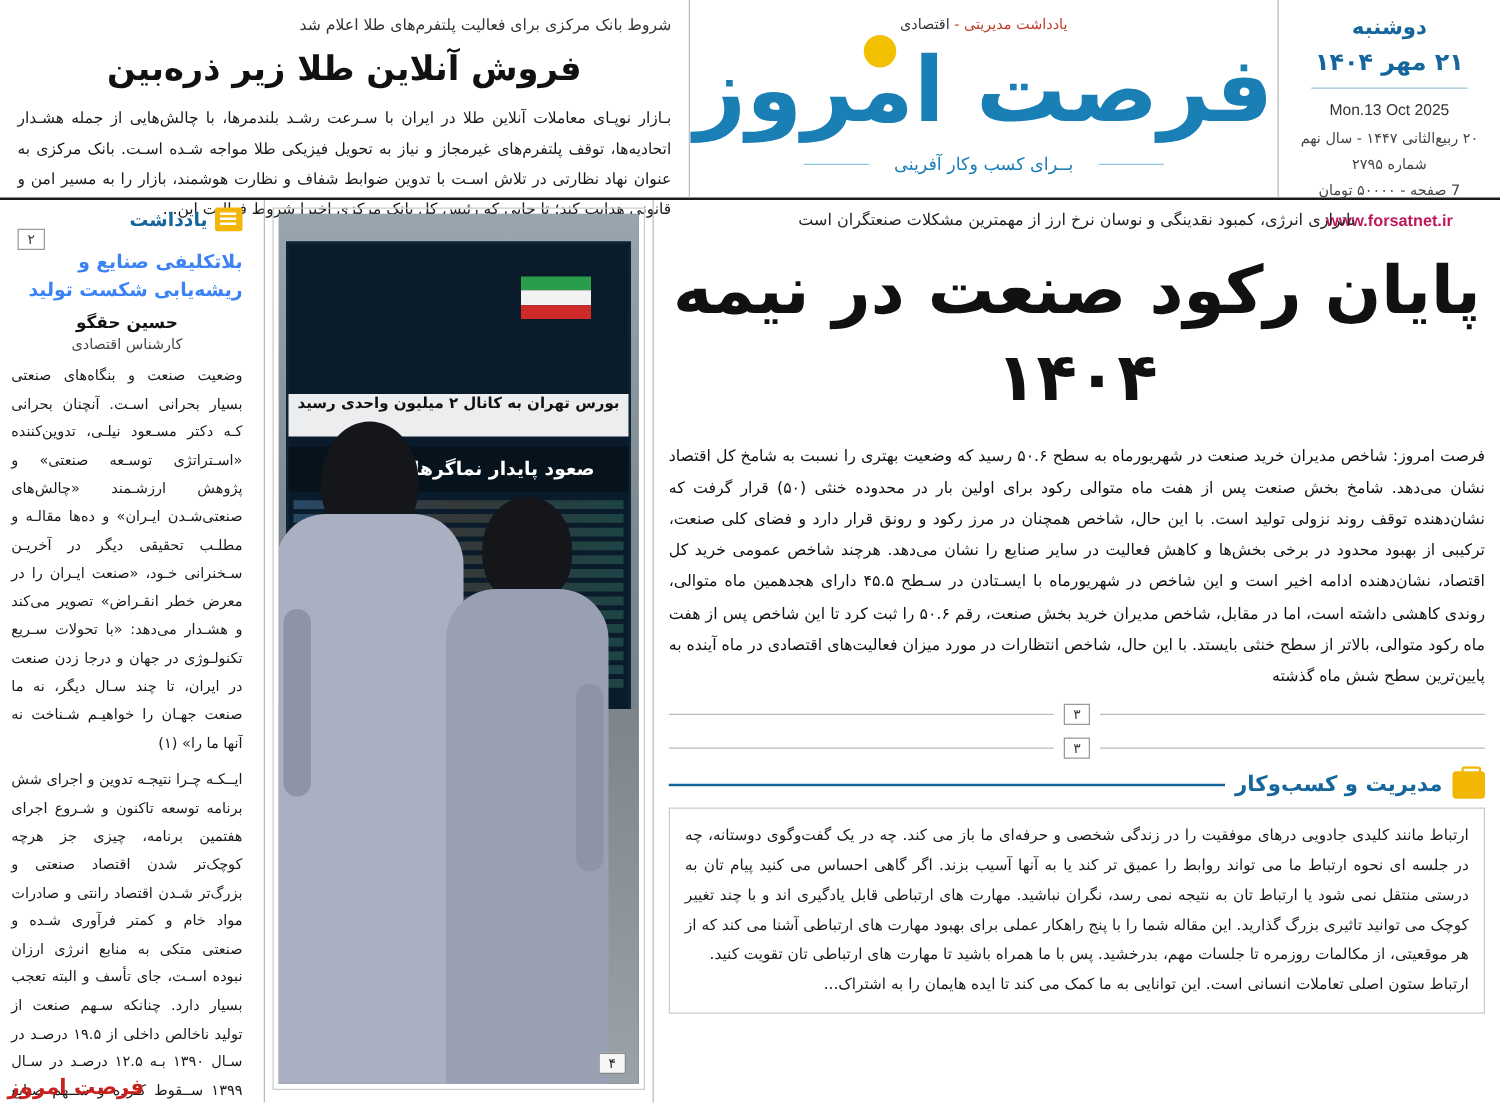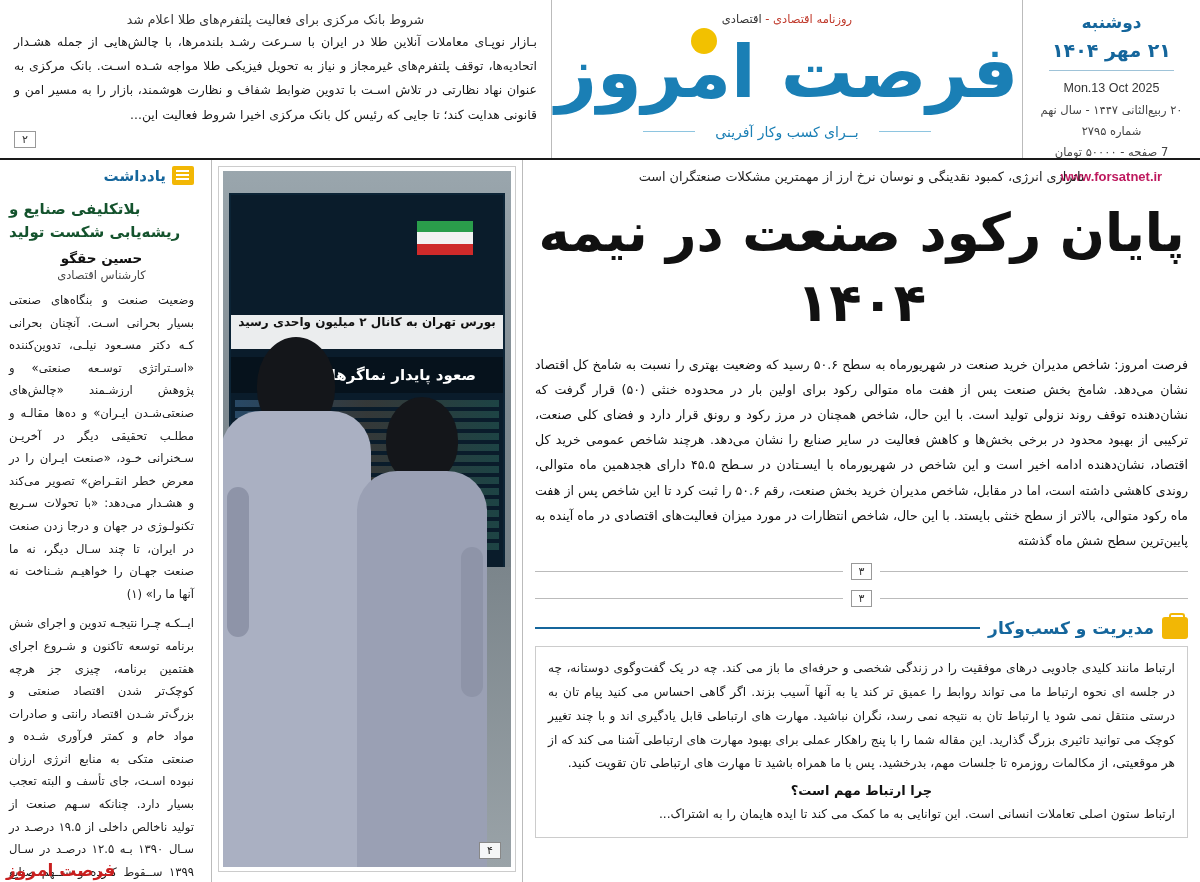--- a/index.html
+++ b/index.html
@@ -45,21 +45,21 @@
   .logo-dot {
     position: absolute; top: 2px; left: 50%; transform: translateX(-96px);
     width: 26px; height: 26px; border-radius: 50%; background: #f2c100;
   }
   .mh-logo .slogan { font-size: 14px; color: #1a7fb5; letter-spacing: 1px; margin-top: 2px; }
   .slogan-row { display: flex; align-items: center; justify-content: center; gap: 20px; margin-top: 4px; }
   .slogan-row .bar { width: 52px; height: 1px; background: #8ec5e0; }
 
   
   .mh-lead { flex: 1; padding: 10px 14px 6px 14px; border-right: 1px solid #bbb; }
-  .mh-lead .ov { font-size: 12.5px; color: #333; text-align: center; line-height: 1.6; }
+  .mh-lead .ov { font-size: 12.5px; color: #333; line-height: 1.6; }
   .mh-lead h2 {
     font-size: 27px; font-weight: bold; color: #111; text-align: center;
     margin: 8px 0 8px 0; line-height: 1.35;
   }
   .mh-lead p {
     font-size: 12.4px; color: #1a1a1a; line-height: 1.95; text-align: justify;
   }
   .pagemark {
     display: inline-block; border: 1px solid #999; color: #333;
     font-size: 11px; padding: 1px 7px; margin-top: 4px;
@@ -77,21 +77,21 @@
   .sb-head { display: flex; align-items: center; gap: 6px; justify-content: flex-start; }
   .sb-head .ic {
     width: 22px; height: 19px; background: #f2b705; border-radius: 2px; position: relative;
   }
   .sb-head .ic::after {
     content: ""; position: absolute; left: 4px; top: 4px; width: 13px; height: 2px;
     background: #fff; box-shadow: 0 4px 0 #fff, 0 8px 0 #fff;
   }
   .sb-head .t { font-size: 15px; font-weight: bold; color: #15669c; }
   .sb-rule { height: 2px; background: #15669c; margin: 5px 0 8px 0; }
-  .sb-title { font-size: 15px; font-weight: bold; color: #14532d; line-height: 1.5; text-align: left; }
+  .sb-title { font-size: 15px; font-weight: bold; color: #3b82f6; line-height: 1.5; text-align: right; }
   .sb-author { font-size: 13.5px; font-weight: bold; color: #111; text-align: center; margin-top: 7px; }
   .sb-role { font-size: 11.5px; color: #444; text-align: center; margin-top: 2px; }
   .sb-body { font-size: 11.6px; color: #1a1a1a; line-height: 1.95; text-align: justify; margin-top: 7px; }
   .sb-body p { margin-bottom: 7px; }
 
   
   .center { width: 310px; padding: 6px 6px 0 6px; }
   .photo-box { border: 1px solid #ccc; padding: 4px; height: 706px; position: relative; overflow: hidden; }
   .photo { position: relative; width: 100%; height: 100%; overflow: hidden; background: #6f7a80; }
   .ph-sky { position: absolute; inset: 0; background: linear-gradient(180deg,#9aa6ad 0%,#7e8990 35%,#6a747a 100%); }
@@ -184,35 +184,36 @@
       <div class="sep"></div>
       <div class="gdate">Mon.13 Oct 2025</div>
       <div class="line">۲۰ ربیع‌الثانی ۱۴۴۷ - سال نهم</div>
       <div class="line">شماره ۲۷۹۵</div>
       <div class="line">7 صفحه - ۵۰۰۰۰ تومان</div>
       <div class="site">www.forsatnet.ir</div>
     </div>
 
     <div class="mh-logo">
       <div class="kicker">
-        <span>روزنامه اقتصادی - </span><span class="blk">اقتصادی</span>
+        <span>یادداشت مدیریتی - </span><span class="blk">اقتصادی</span>
       </div>
       <div class="logo-wrap">
         <div class="logo-dot"></div>
         <div class="logo-text">فرصت امروز</div>
       </div>
       <div class="slogan-row">
         <span class="bar"></span>
         <span class="slogan">بــرای کسب وکار آفرینی</span>
         <span class="bar"></span>
       </div>
     </div>
 
     <div class="mh-lead">
       <div class="ov">شروط بانک مرکزی برای فعالیت پلتفرم‌های طلا اعلام شد</div>
+      <h2>فروش آنلاین طلا زیر ذره‌بین</h2>
       <p>بـازار نوپـای معاملات آنلاین طلا در ایران با سـرعت رشـد بلندمرها، با چالش‌هایی از جمله هشـدار اتحادیه‌ها، توقف پلتفرم‌های غیرمجاز و نیاز به تحویل فیزیکی طلا مواجه شـده اسـت. بانک مرکزی به عنوان نهاد نظارتی در تلاش اسـت با تدوین ضوابط شفاف و نظارت هوشمند، بازار را به مسیر امن و قانونی هدایت کند؛ تا جایی که رئیس کل بانک مرکزی اخیرا شروط فعالیت این...</p>
       <div class="pagemark-row">
         <span class="pagemark">۲</span>
       </div>
     </div>
   </div>
 
   <div class="body">
 
     <div class="main">
@@ -234,21 +235,20 @@
       </div>
 
       <div class="biz-head">
         <span class="ic"></span>
         <span class="t">مدیریت و کسب‌وکار</span>
         <span class="ln"></span>
       </div>
 
       <div class="biz-box">
         <p>ارتباط مانند کلیدی جادویی درهای موفقیت را در زندگی شخصی و حرفه‌ای ما باز می کند. چه در یک گفت‌وگوی دوستانه، چه در جلسه ای نحوه ارتباط ما می تواند روابط را عمیق تر کند یا به آنها آسیب بزند. اگر گاهی احساس می کنید پیام تان به درستی منتقل نمی شود یا ارتباط تان به نتیجه نمی رسد، نگران نباشید. مهارت های ارتباطی قابل یادگیری اند و با چند تغییر کوچک می توانید تاثیری بزرگ گذارید. این مقاله شما را با پنج راهکار عملی برای بهبود مهارت های ارتباطی آشنا می کند که از هر موقعیتی، از مکالمات روزمره تا جلسات مهم، بدرخشید. پس با ما همراه باشید تا مهارت های ارتباطی تان تقویت کنید.</p>
-        <div class="q">چرا ارتباط مهم است؟</div>
         <p>ارتباط ستون اصلی تعاملات انسانی است. این توانایی به ما کمک می کند تا ایده هایمان را به اشتراک...</p>
 
       </div>
     </div>
 
     <div class="center">
       <div class="photo-box">
         <div class="photo">
           <div class="ph-sky"></div>
           <div class="ph-board">

